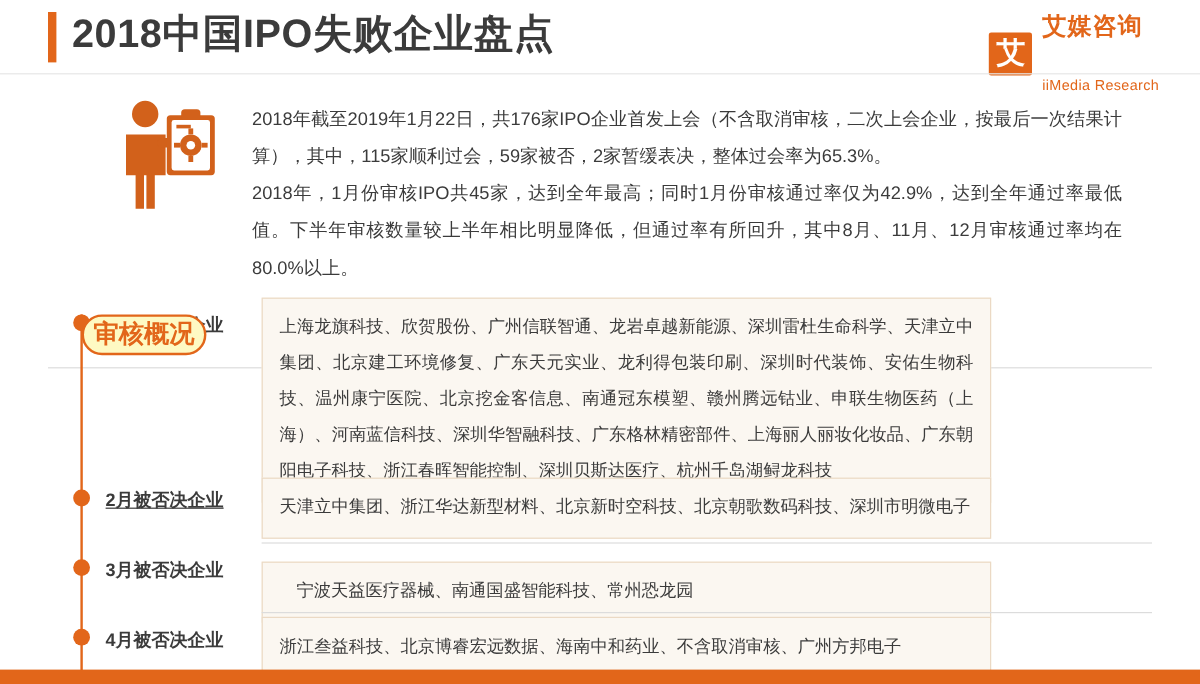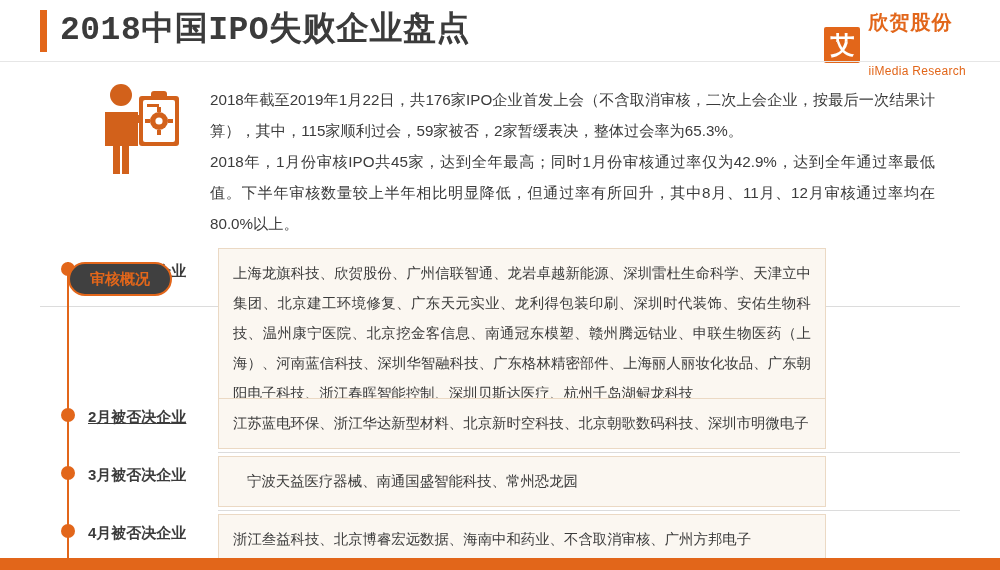--- a/index.html
+++ b/index.html
@@ -28,21 +28,20 @@
     background: #E2661A;
   }
   .title {
     position: absolute;
     left: 60px; top: 6px;
     font-size: 33px;
     font-weight: bold;
     color: #3b3b3b;
     letter-spacing: 0.5px;
     white-space: nowrap;
-    font-family: Liberation Mono, monospace;
   }
   .brand {
     position: absolute;
     right: 34px; top: 12px;
     display: flex;
     align-items: center;
     gap: 8px;
   }
   .brand-mark {
     width: 36px; height: 36px;
@@ -85,25 +84,25 @@
     left: 95px; top: 12px;
     width: 90px; height: 95px;
   }
   .summary-badge {
     position: absolute;
     left: 68px; top: 192px;
     width: 104px; height: 34px;
     border: 2px solid #E2661A;
     border-radius: 17px;
     color: #E2661A;
-    font-size: 15px;
+    font-size: 21px;
     font-weight: bold;
     text-align: center;
     line-height: 30px;
-    background: #404040;
+    background: #fef9c3;
     z-index: 3;
   }
   .summary-text {
     position: absolute;
     left: 210px; top: 14px;
     width: 725px;
     font-size: 15.2px;
     line-height: 31px;
     color: #3b3b3b;
     text-align: justify;
@@ -177,21 +176,21 @@
 <body>
 
 <div class="page">
 
   <div class="header">
     <div class="title-bar"></div>
     <div class="title">2018中国IPO失败企业盘点</div>
     <div class="brand">
       <div class="brand-mark">艾</div>
       <div class="brand-text">
-        <div class="brand-cn">欣贺股份</div>
+        <div class="brand-cn">艾媒咨询</div>
         <div class="brand-en">iiMedia Research</div>
       </div>
     </div>
     <div class="header-rule"></div>
   </div>
 
   <div class="summary">
     <div class="summary-icon">
       <svg width="90" height="95" viewBox="0 0 90 95" xmlns="http://www.w3.org/2000/svg">
 
@@ -229,28 +228,28 @@
 
     <div class="tl-row" style="top:0;">
       <div class="tl-dot" style="top:14px;"></div>
       <div class="tl-label" style="top:14px;">1月被否决企业</div>
       <div class="tl-box" style="top:0px;">上海龙旗科技、欣贺股份、广州信联智通、龙岩卓越新能源、深圳雷杜生命科学、天津立中集团、北京建工环境修复、广东天元实业、龙利得包装印刷、深圳时代装饰、安佑生物科技、温州康宁医院、北京挖金客信息、南通冠东模塑、赣州腾远钴业、申联生物医药（上海）、河南蓝信科技、深圳华智融科技、广东格林精密部件、上海丽人丽妆化妆品、广东朝阳电子科技、浙江春晖智能控制、深圳贝斯达医疗、杭州千岛湖鲟龙科技</div>
     </div>
 
     <div class="tl-row" style="top:150px;">
       <div class="tl-dot" style="top:10px;"></div>
       <div class="tl-label" style="top:10px;text-decoration:underline;">2月被否决企业</div>
-      <div class="tl-box" style="top:0px;">江苏蓝电环保、浙江华达新型材料、北京新时空科技、北京朝歌数码科技、深圳市明微电子</div>
+      <div class="tl-box" style="top:0px;">天津立中集团、浙江华达新型材料、北京新时空科技、北京朝歌数码科技、深圳市明微电子</div>
       <div class="tl-underline" style="top:54px;"></div>
     </div>
 
     <div class="tl-row" style="top:208px;">
       <div class="tl-dot" style="top:10px;"></div>
       <div class="tl-label" style="top:10px;">3月被否决企业</div>
-      <div class="tl-box" style="top:0px;padding-left:28px;">宁波天益医疗器械、南通国盛智能科技、常州恐龙园</div>
+      <div class="tl-box" style="top:12px;padding-left:28px;">宁波天益医疗器械、南通国盛智能科技、常州恐龙园</div>
       <div class="tl-underline" style="top:54px;"></div>
     </div>
 
     <div class="tl-row" style="top:266px;">
       <div class="tl-dot" style="top:10px;"></div>
       <div class="tl-label" style="top:10px;">4月被否决企业</div>
       <div class="tl-box" style="top:0px;">浙江叁益科技、北京博睿宏远数据、海南中和药业、不含取消审核、广州方邦电子</div>
     </div>
   </div>
 

